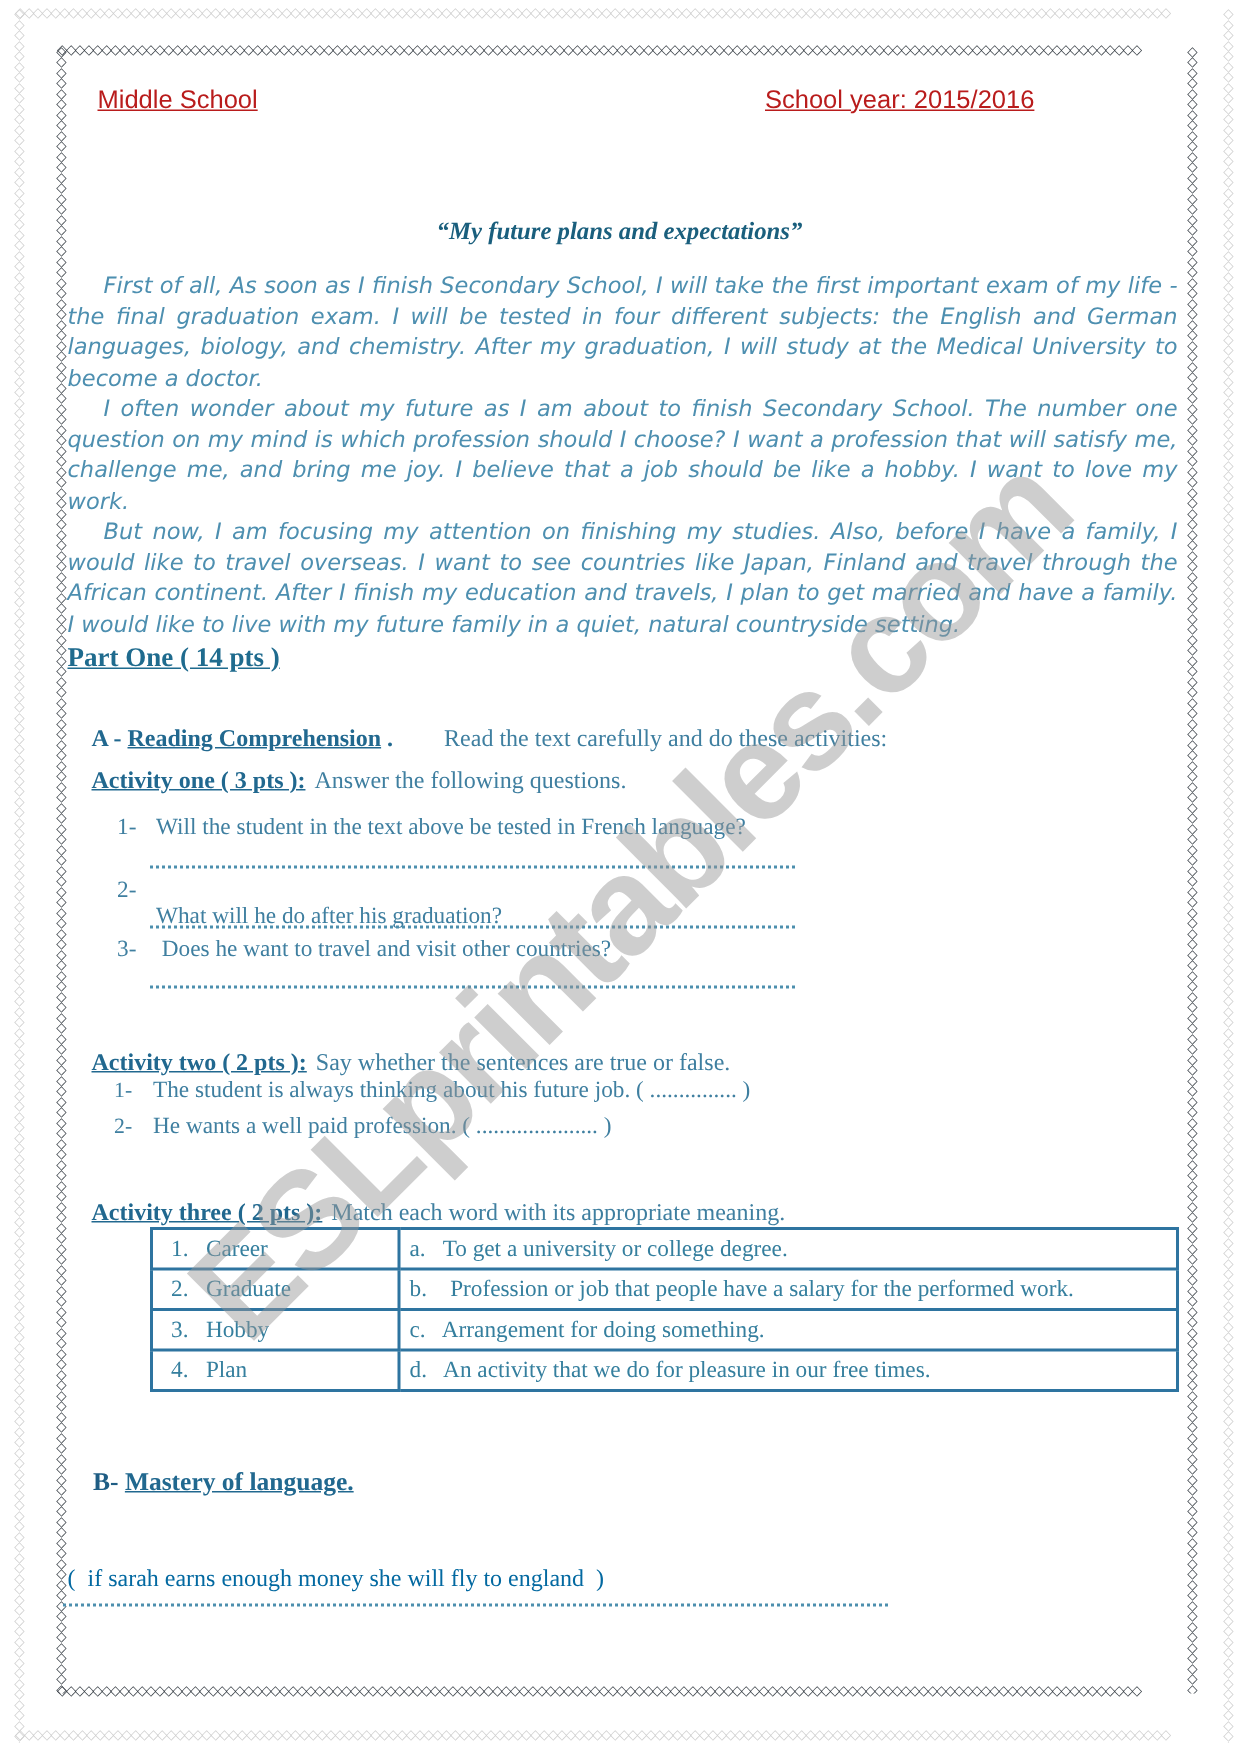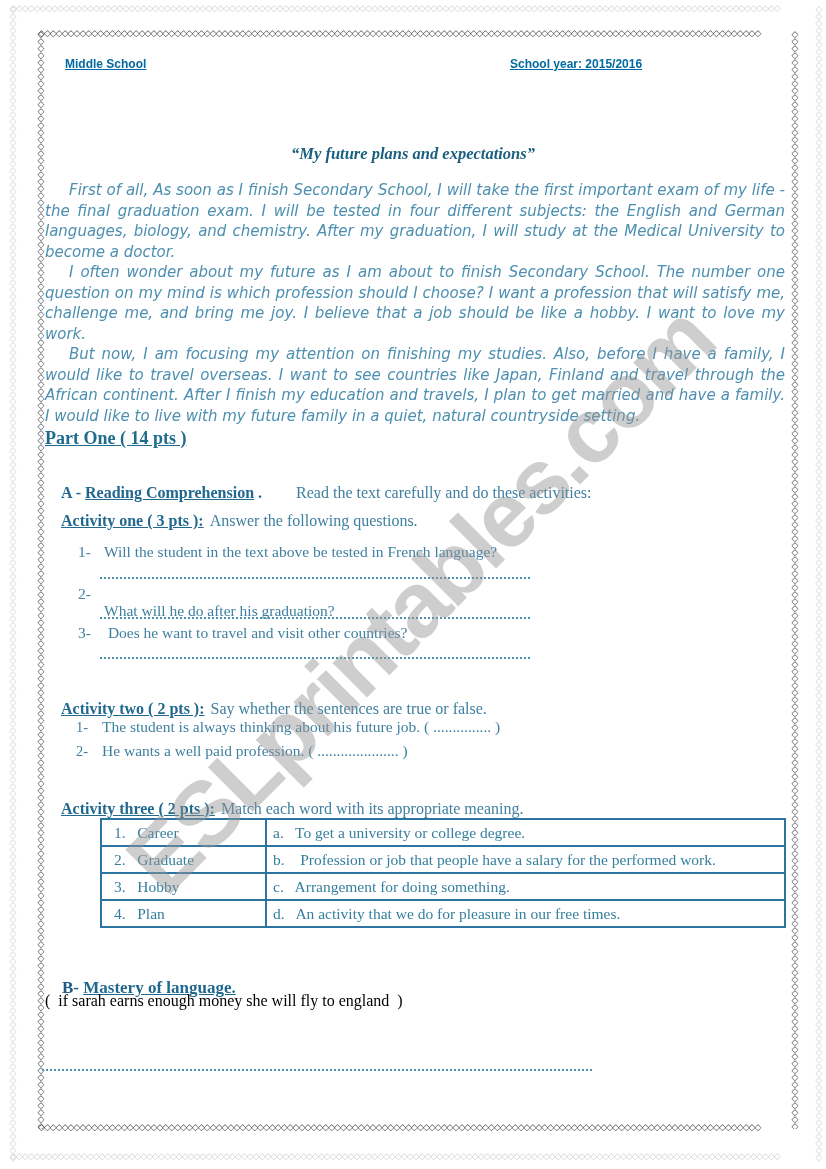--- a/index.html
+++ b/index.html
@@ -7,22 +7,22 @@
     position:relative;width:826px;height:1169px;background:#ffffff;
     font-family:"Liberation Serif",serif;overflow:hidden;
   }
   
   .diam{position:absolute;color:#3a4148;font-size:9px;line-height:9px;
         letter-spacing:-1px;overflow:hidden;white-space:nowrap;user-select:none;}
   .diam.h{height:11px;}
   .diam.v{width:11px;writing-mode:vertical-rl;text-orientation:upright;letter-spacing:-3px;}
   .diam.faint{color:#cfcfcf;}
   
-  .hdr{position:absolute;font-family:"Liberation Sans",sans-serif;font-weight:bold;
-       font-size:12px;color:#0369a1;text-decoration:underline;}
+  .hdr{position:absolute;font-family:"Liberation Sans",sans-serif;font-weight:normal;
+       font-size:17px;color:#b91c1c;text-decoration:underline;}
   
   .title{position:absolute;top:90px;left:0;width:100%;text-align:center;
          font-size:30px;color:#2b4a68;white-space:pre;
          text-shadow:-5px 4px 0 #bcc6cf;}
   .subtitle{position:absolute;top:144px;left:0;width:100%;text-align:center;
             font-size:16.5px;font-weight:bold;font-style:italic;color:#1a5f7d;}
   
   .passage{position:absolute;top:180px;left:45px;width:740px;
            font-family:"DejaVu Sans",sans-serif;font-style:italic;
            font-size:15px;line-height:20.5px;color:#4d8fb0;text-align:justify;}
@@ -144,19 +144,19 @@
       <td>d.   An activity that we do for pleasure in our free times.</td>
     </tr>
   </tbody>
     </table>
 
   <div class="lineblock" style="top:958px;font-size:17px;">
     <span class="pfx" style="color:#1f5d84;">B- </span><span class="lbl">Mastery of language.</span>
   </div>
 
 
-  <div class="lineblock" style="top:992px;color:#000000;">(  if sarah earns enough money she will fly to england  )</div>
+  <div class="lineblock" style="top:1044px;color:#0369a1;">(  if sarah earns enough money she will fly to england  )</div>
 
   <div class="dotline" style="top:1069px;left:42px;width:550px;"></div>
 
   <div class="watermark">ESLprintables.com</div>
 
 </div>
 
 </body></html>

